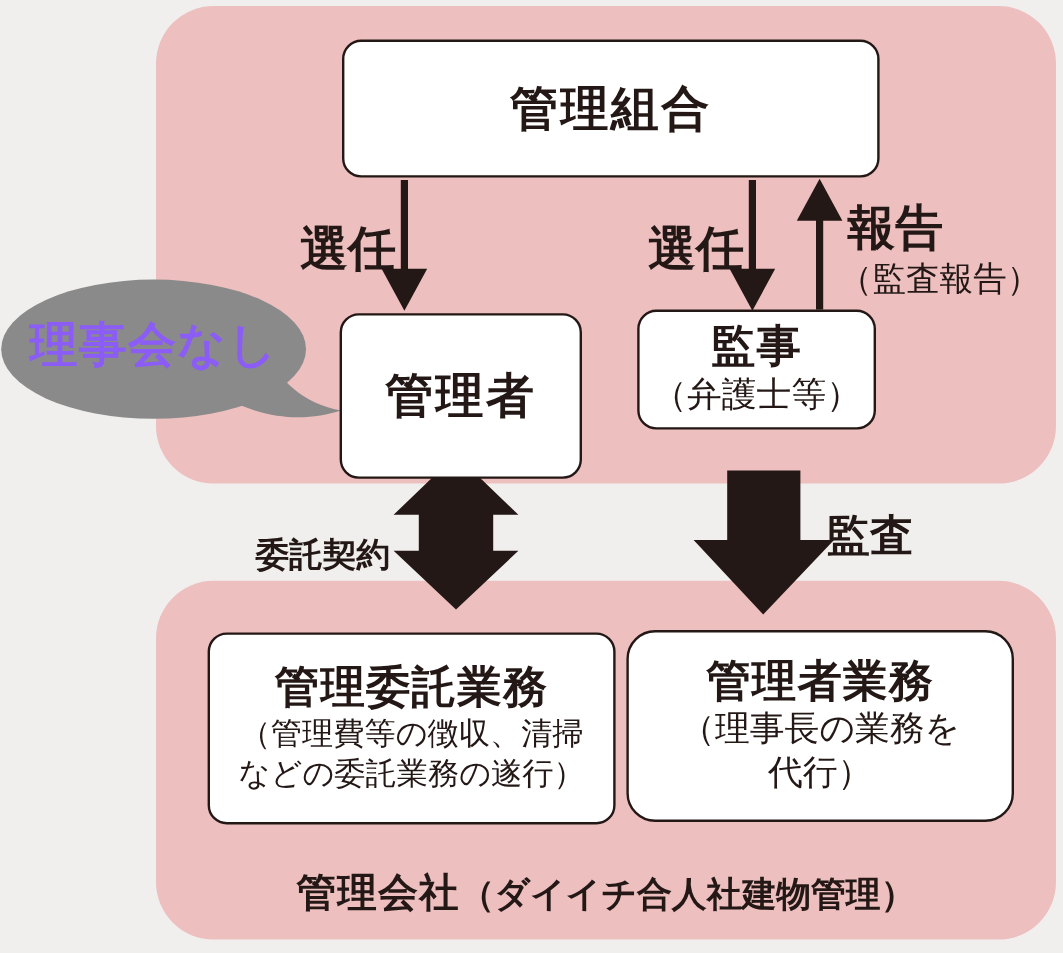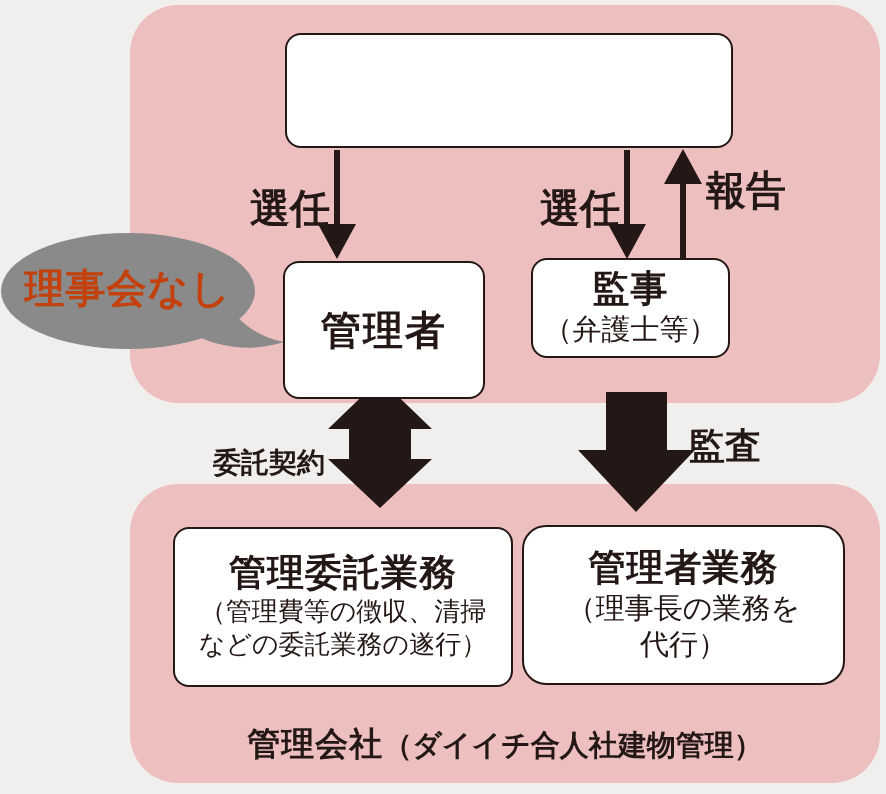--- a/index.html
+++ b/index.html
@@ -65,21 +65,21 @@
   .lbl-houkoku      { left: 706px; top: 170px; font-size: 40px; }
   .lbl-houkoku-sub  { left: 699px; top: 219px; font-size: 28px; font-weight: 500; }
   .lbl-itaku        { left: 168px; top: 429px; width: 157px; font-size: 28px; text-align: right; margin-top: 20px; }
   .lbl-kansa        { left: 689px; top: 428px; font-size: 36px; }
 
   .bubble-text {
     position: absolute;
     left: 8px; top: 268px;
     width: 240px;
     text-align: center;
-    color: #c2410c;
+    color: #8b5cf6;
     font-size: 40px;
     font-weight: 700;
     line-height: 1;
     letter-spacing: 1px;
   }
 
   .caption {
     position: absolute;
     left: 130px; top: 722px;
     width: 750px;
@@ -121,34 +121,36 @@
 
   <svg class="overlay" viewBox="0 0 886 794" xmlns="http://www.w3.org/2000/svg">
     <g fill="#8a8a8a">
       <ellipse cx="128" cy="291" rx="127" ry="58"></ellipse>
       <path d="M 180 328 C 225 353 258 350 284 342 C 252 336 232 316 220 292 Z"></path>
     </g>
   </svg>
   <div class="bubble-text">理事会なし</div>
 
   <div class="wbox box-kumiai">
+    <div class="box-title">管理組合</div>
   </div>
 
   <div class="wbox box-kanrisha">
     <div class="box-title">管理者</div>
   </div>
 
   <div class="wbox box-kanji">
     <div class="box-title-md">監事</div>
     <div class="box-sub-md">（弁護士等）</div>
   </div>
 
   <div class="flabel lbl-sennin-left">選任</div>
   <div class="flabel lbl-sennin-right">選任</div>
   <div class="flabel lbl-houkoku">報告</div>
+  <div class="flabel lbl-houkoku-sub">（監査報告）</div>
   <div class="flabel lbl-itaku">委託契約</div>
   <div class="flabel lbl-kansa">監査</div>
 
   <div class="wbox box-itaku-gyomu">
     <div class="box-title-md">管理委託業務</div>
     <div class="box-sub-sm">（管理費等の徴収、清掃</div>
     <div class="box-sub-sm">などの委託業務の遂行）</div>
   </div>
 
   <div class="wbox box-kanrisha-gyomu">

